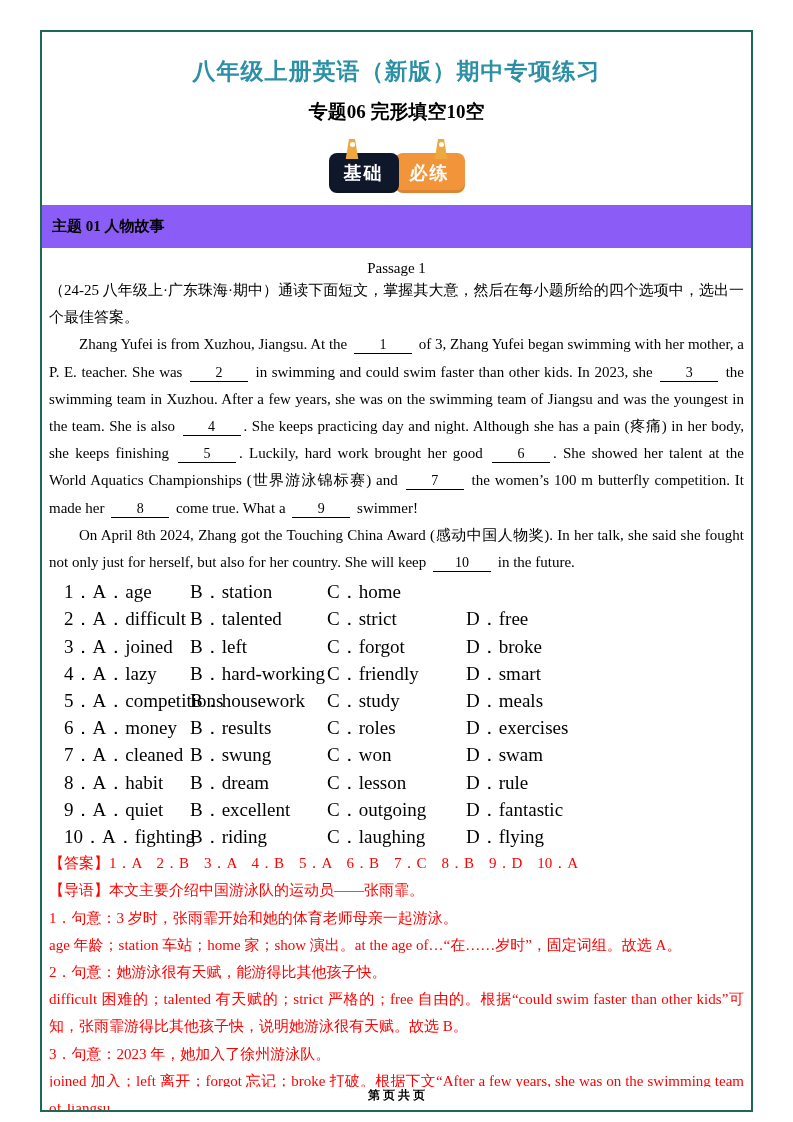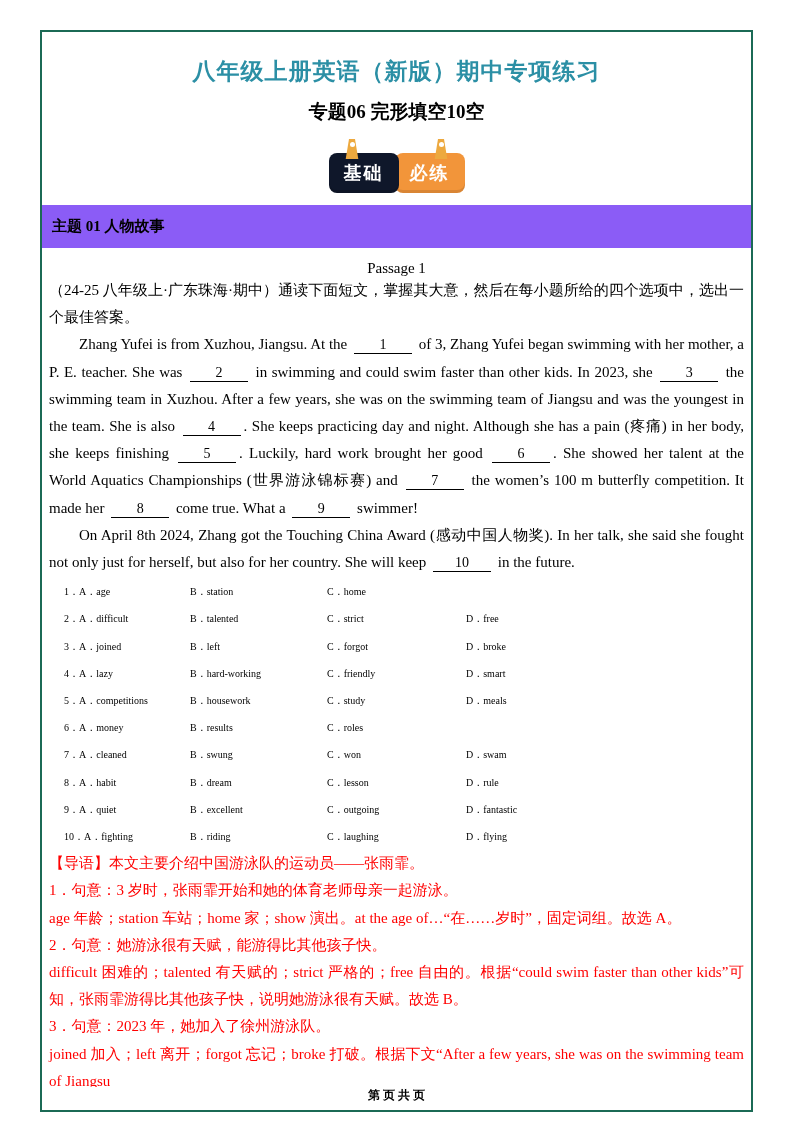--- a/index.html
+++ b/index.html
@@ -95,21 +95,21 @@
     text-align: center;
     font-size: 14px;
     line-height: 17px;
     text-indent: 0;
   }
   .options { margin-top: 2px; }
   .opt-row {
     display: grid;
     grid-template-columns: 126px 137px 139px auto;
     padding-left: 15px;
-    font-size: 10px;
+    font-size: 19px;
     line-height: 27.2px;
   }
   .opt-cell { white-space: nowrap; overflow: visible; }
   .red { color: #ff0000; }
   .answers { white-space: pre-wrap; }
   .footer {
     position: absolute;
     left: 0; right: 0; bottom: 6px;
     text-align: center;
     font-size: 12px;
@@ -175,20 +175,21 @@
         <div class="opt-row">
           <span class="opt-cell">5．A．competitions</span>
           <span class="opt-cell">B．housework</span>
           <span class="opt-cell">C．study</span>
           <span class="opt-cell">D．meals</span>
         </div>
         <div class="opt-row">
           <span class="opt-cell">6．A．money</span>
           <span class="opt-cell">B．results</span>
           <span class="opt-cell">C．roles</span>
+          <span class="opt-cell">D．exercises</span>
         </div>
         <div class="opt-row">
           <span class="opt-cell">7．A．cleaned</span>
           <span class="opt-cell">B．swung</span>
           <span class="opt-cell">C．won</span>
           <span class="opt-cell">D．swam</span>
         </div>
         <div class="opt-row">
           <span class="opt-cell">8．A．habit</span>
           <span class="opt-cell">B．dream</span>
@@ -202,20 +203,21 @@
           <span class="opt-cell">D．fantastic</span>
         </div>
         <div class="opt-row">
           <span class="opt-cell">10．A．fighting</span>
           <span class="opt-cell">B．riding</span>
           <span class="opt-cell">C．laughing</span>
           <span class="opt-cell">D．flying</span>
         </div>
       </div>
 
+    <p class="body red answers">【答案】1．A　2．B　3．A　4．B　5．A　6．B　7．C　8．B　9．D　10．A</p>
     <p class="body red">【导语】本文主要介绍中国游泳队的运动员——张雨霏。</p>
     <div>
         <p class="body red">1．句意：3 岁时，张雨霏开始和她的体育老师母亲一起游泳。</p>
         <p class="body red">age 年龄；station 车站；home 家；show 演出。at the age of…“在……岁时”，固定词组。故选 A。</p>
         <p class="body red">2．句意：她游泳很有天赋，能游得比其他孩子快。</p>
         <p class="body red">difficult 困难的；talented 有天赋的；strict 严格的；free 自由的。根据“could swim faster than other kids”可知，张雨霏游得比其他孩子快，说明她游泳很有天赋。故选 B。</p>
         <p class="body red">3．句意：2023 年，她加入了徐州游泳队。</p>
         <p class="body red">joined 加入；left 离开；forgot 忘记；broke 打破。根据下文“After a few years, she was on the swimming team of Jiangsu</p>
       </div>
 

